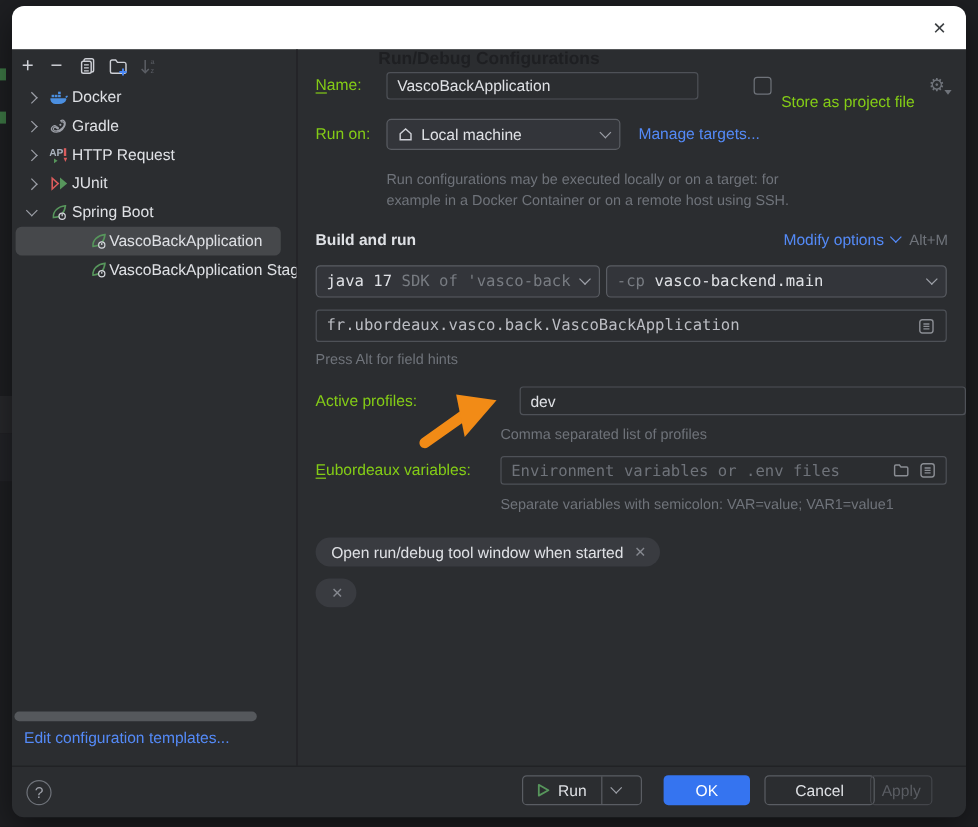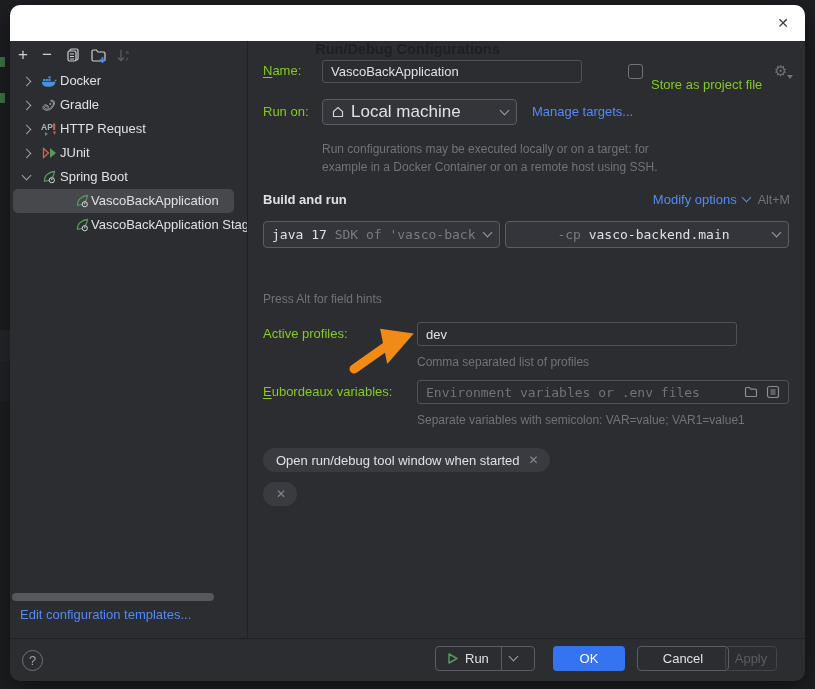--- a/index.html
+++ b/index.html
@@ -41,21 +41,21 @@
   .link { color:#548af7; font-size:13px; text-decoration:none; cursor:pointer; white-space:nowrap; }
   .edit-templates { position:absolute; left:10px; top:602px; }
 
   
   .flabel { position:absolute; font-size:13px; color:#84cc16; line-height:24px; white-space:nowrap; }
   .mn { text-decoration:underline; text-underline-offset:2px; }
   .field { position:absolute; border:1px solid #4e5157; border-radius:3px; background:transparent; }
   input.field { color:#dfe1e5; font-size:13px; padding:0 8px; outline:none; }
   input.mono-ph::placeholder { color:#6f737a; font-family:"DejaVu Sans Mono","Liberation Mono",monospace; font-size:13px; }
   .dropdown { position:absolute; border:1px solid #5a5d63; border-radius:4px; background:#33353a;
-    display:flex; align-items:center; padding:0 8px; color:#dfe1e5; font-size:17px; overflow:hidden; }
+    display:flex; align-items:center; padding:0 8px; color:#dfe1e5; font-size:13px; overflow:hidden; }
   .dropdown .grow { flex:1; }
   .chev { width:7px; height:7px; border-right:1.4px solid #9da0a8; border-bottom:1.4px solid #9da0a8;
     transform:rotate(45deg); margin-top:-4px; flex:none; }
   .chev.blue { border-color:#548af7; }
   .mono { font-family:"DejaVu Sans Mono","Liberation Mono",monospace; font-size:13px; }
   .mono-dim { color:#787c82; }
   .hint { position:absolute; font-size:12px; color:#6f737a; white-space:nowrap; }
   .section-title { position:absolute; font-size:13px; font-weight:bold; color:#dfe1e5; }
   .checkbox { position:absolute; width:15px; height:15px; border:1.6px solid #6f737a; border-radius:3px; }
   .gear { position:absolute; color:#6f737a; font-family:"DejaVu Sans", sans-serif; font-size:15px; line-height:15px; }
@@ -254,29 +254,40 @@
           <span>Modify options</span>
           <span class="chev blue"></span>
         </a>
       <span class="hint" style="position:static;font-size:12.5px;">Alt+M</span>
     </div>
 
     <div class="dropdown mono" style="left:253px;top:216px;width:237px;height:27px;">
       <span class="grow" style="white-space:nowrap;overflow:hidden;"><span style="color:#dfe1e5;">java 17</span><span class="mono-dim"> </span><span class="mono-dim">SDK of 'vasco-back</span></span>
       <span class="chev"></span>
     </div>
-    <div class="dropdown mono" style="left:495px;top:216px;width:284px;height:27px;text-align:center;">
+    <div class="dropdown mono" style="left:495px;top:216px;width:284px;height:27px;">
       <span class="grow" style="white-space:nowrap;overflow:hidden;"><span class="mono-dim">-cp</span><span> </span><span style="color:#dfe1e5;">vasco-backend.main</span></span>
       <span class="chev"></span>
     </div>
 
+    <div class="field mono" style="left:253px;top:253px;width:526px;height:27px;display:flex;align-items:center;padding:0 8px;color:#bcbec4;">
+      <span style="flex:1;white-space:nowrap;overflow:hidden;">fr.ubordeaux.vasco.back.VascoBackApplication</span>
+      <span style="display:flex;">
+        <svg width="16" height="16" viewBox="0 0 16 16">
+            <rect x="2.5" y="2.5" width="11" height="11" rx="2" fill="none" stroke="#8a8d93" stroke-width="1.2"></rect>
+            <line x1="5.5" y1="6" x2="10.5" y2="6" stroke="#8a8d93" stroke-width="1.1"></line>
+            <line x1="5.5" y1="8" x2="10.5" y2="8" stroke="#8a8d93" stroke-width="1.1"></line>
+            <line x1="5.5" y1="10" x2="10.5" y2="10" stroke="#8a8d93" stroke-width="1.1"></line>
+          </svg>
+      </span>
+    </div>
     <div class="hint" style="left:253px;top:287px;">Press Alt for field hints</div>
 
     <div class="flabel" style="left:253px;top:317px;">Active profiles:</div>
-    <input class="field" style="left: 407px; top: 317px; width: 320px; height: 24px;" value="dev">
+    <input class="field" style="left: 423px; top: 317px; width: 372px; height: 24px;" value="dev">
     <div class="hint" style="left:407px;top:350px;">Comma separated list of profiles</div>
 
     <svg class="annotation-arrow" style="left:330px;top:318px;" width="85" height="58" viewBox="0 0 85 58">
       <line x1="14" y1="46" x2="48" y2="22" stroke="#f28b16" stroke-width="9" stroke-linecap="round"></line>
       <path d="M38 8 L72 8 L50 42 Z" transform="rotate(8 55 22)" fill="#f28b16" d2=""></path>
     </svg>
 
     <div class="flabel" style="left:253px;top:375px;"><span class="mn">E</span><span>ubordeaux variables:</span></div>
     <input class="field mono-ph" style="left: 407px; top: 375px; width: 372px; height: 24px; padding-right: 52px;" placeholder="Environment variables or .env files">
     <div class="in-field-icons" style="left:733px;top:379px;">

